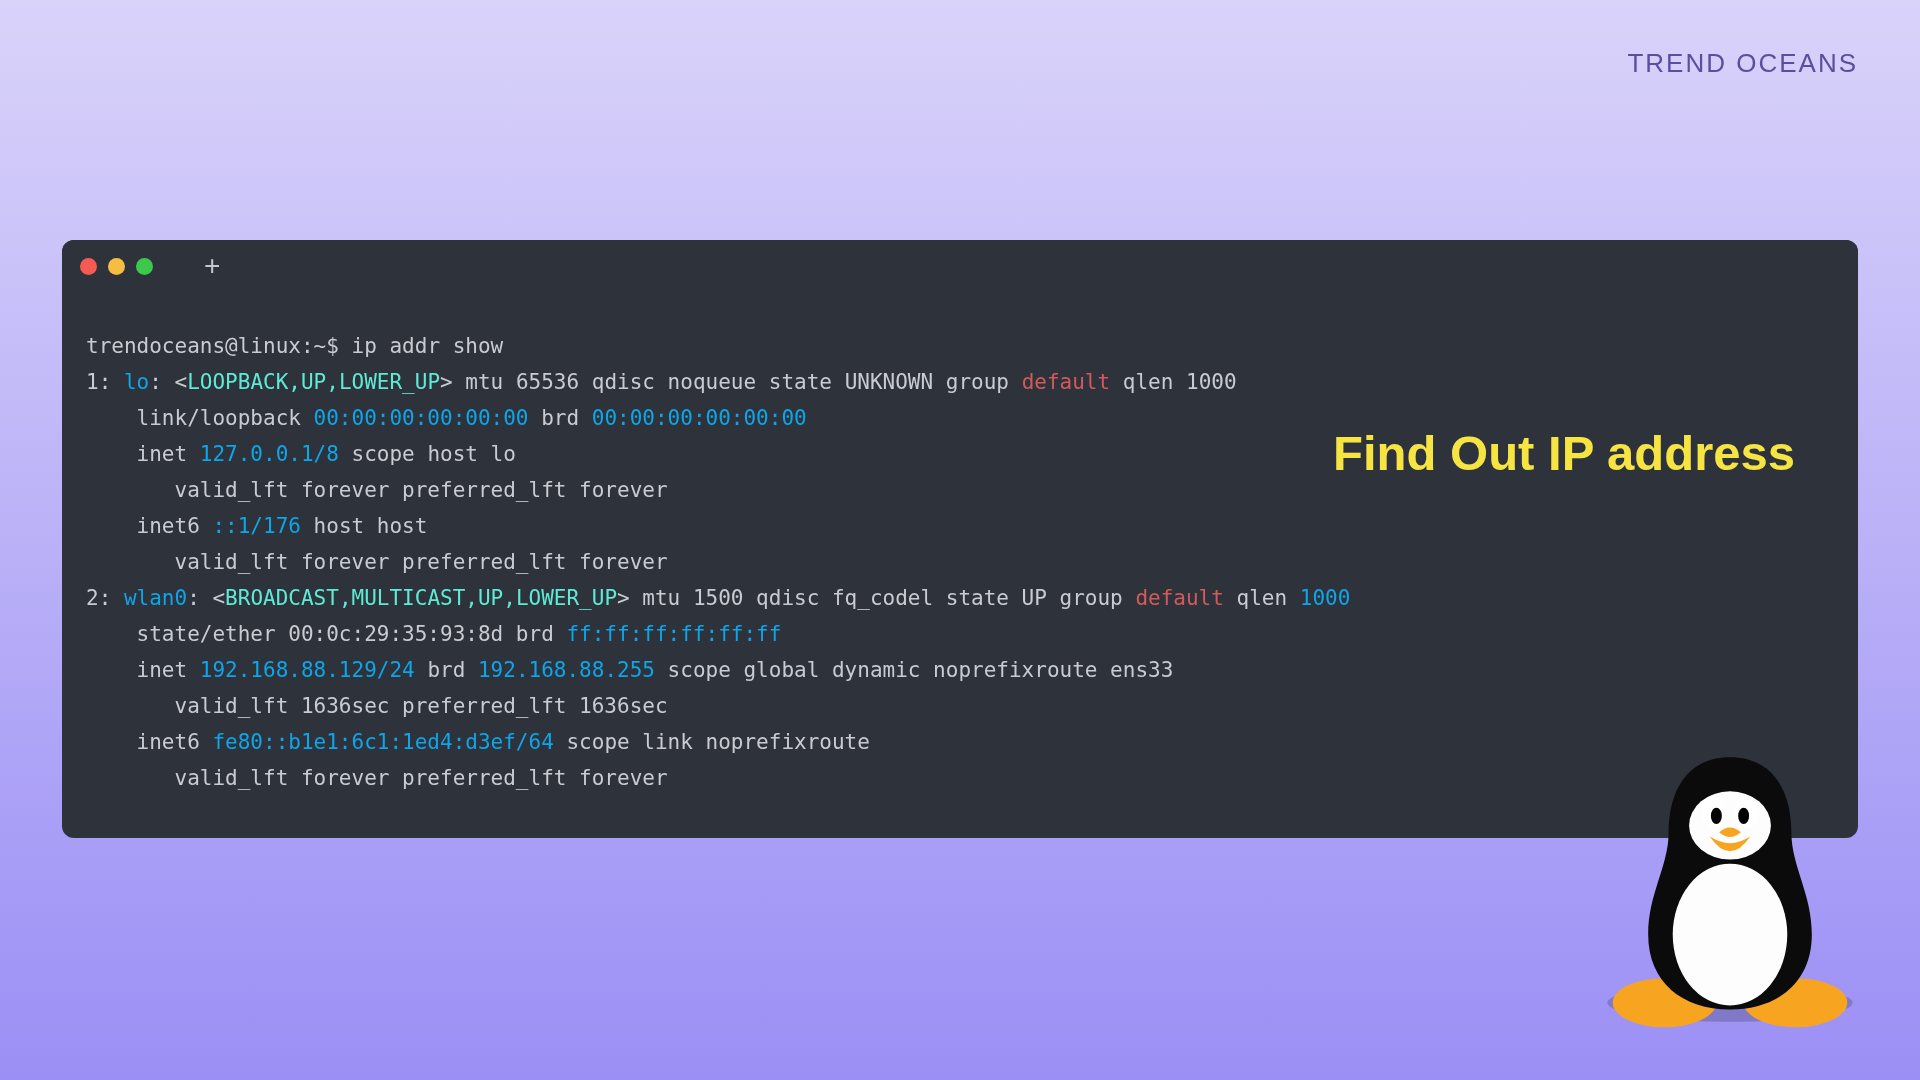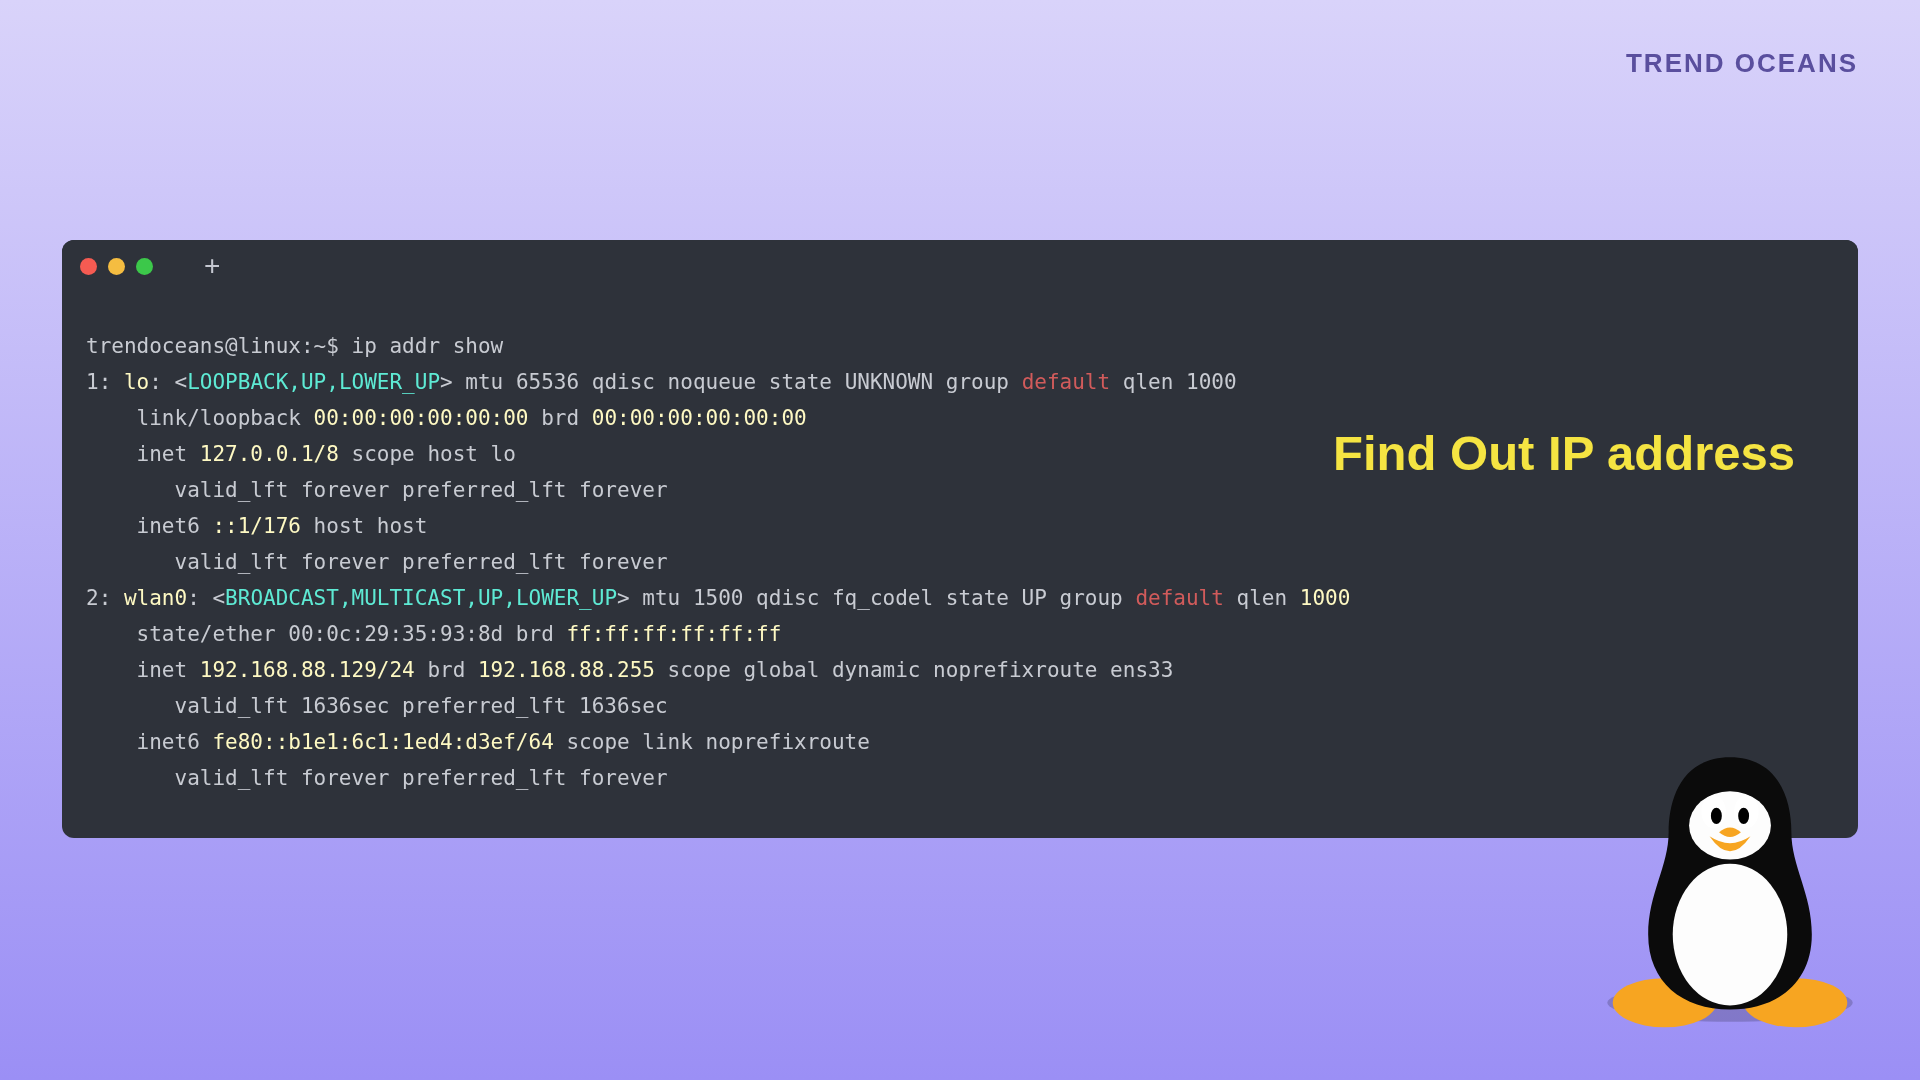--- a/index.html
+++ b/index.html
@@ -9,21 +9,21 @@
       background: linear-gradient(180deg, #d9d3fa 0%, #9b8ff5 100%);
       font-family: Arial, sans-serif;
       position: relative;
       overflow: hidden;
     }
     .brand {
       position: absolute;
       top: 48px;
       right: 62px;
       font-size: 26px;
-      font-weight: 700;
+      font-weight: 400;
       letter-spacing: 2px;
       color: #5a4f9e;
     }
     .terminal {
       position: absolute;
       top: 240px;
       left: 62px;
       width: 1796px;
       height: 598px;
       background: #2e323a;
@@ -54,21 +54,21 @@
       font-weight: 300;
     }
     .term-body {
       padding: 36px 24px;
       font-family: 'Menlo','Consolas',monospace;
       font-size: 21px;
       line-height: 36px;
       color: #c8cbd2;
       white-space: pre;
     }
-    .hl-cyan { color: #fef9c3; }
+    .hl-cyan { color: #0ea5e9; }
     .hl-orange { color: #5eead4; }
     .hl-red { color: #d15b5b; margin-top: 40px; }
     .prompt-main { color: #c8cbd2; margin-top: 28px; }
     .overlay-title {
       position: absolute;
       top: 416px;
       left: 1215px;
       width: 580px;
       text-align: right;
       color: #f5e442;

